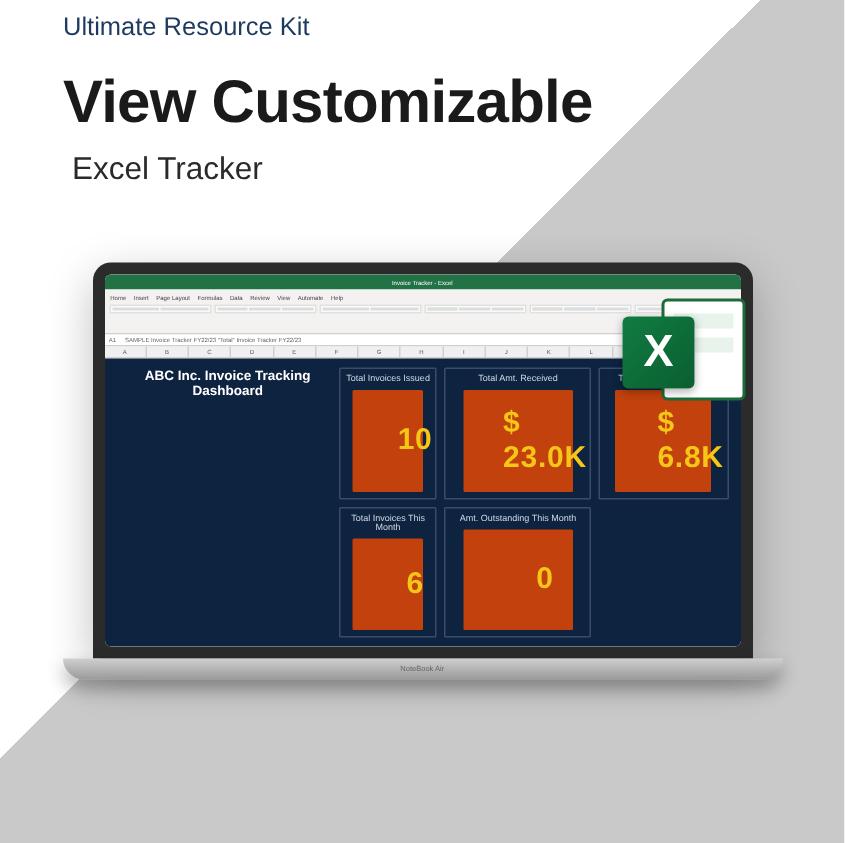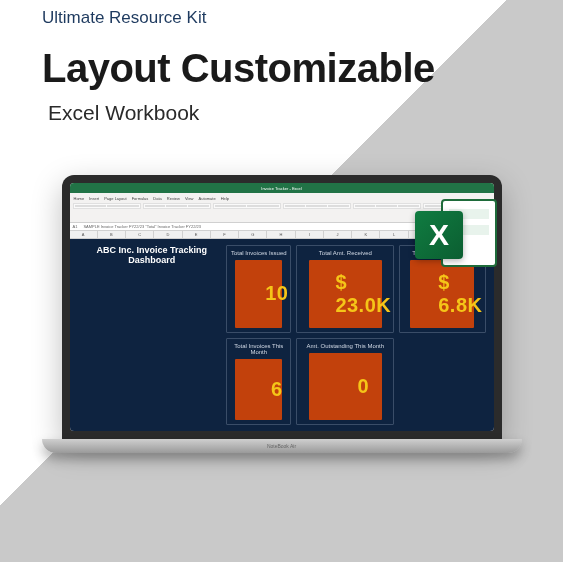--- a/index.html
+++ b/index.html
@@ -254,22 +254,22 @@
   box-shadow: 0 2px 6px rgba(0,0,0,0.3);
 }
 </style>
 </head>
 <body>
 
 <div class="bg-diagonal"></div>
 
 <div class="header">
   <div class="kicker">Ultimate Resource Kit</div>
-  <div class="title">Layout Customizable</div>
-  <div class="subtitle">Excel Workbook</div>
+  <div class="title">View Customizable</div>
+  <div class="subtitle">Excel Tracker</div>
 </div>
 
 <div class="excel-logo">
   <div class="logo-back"></div>
   <div class="logo-front">
     <span>X</span>
   </div>
 </div>
 
 <div class="laptop-wrap">

